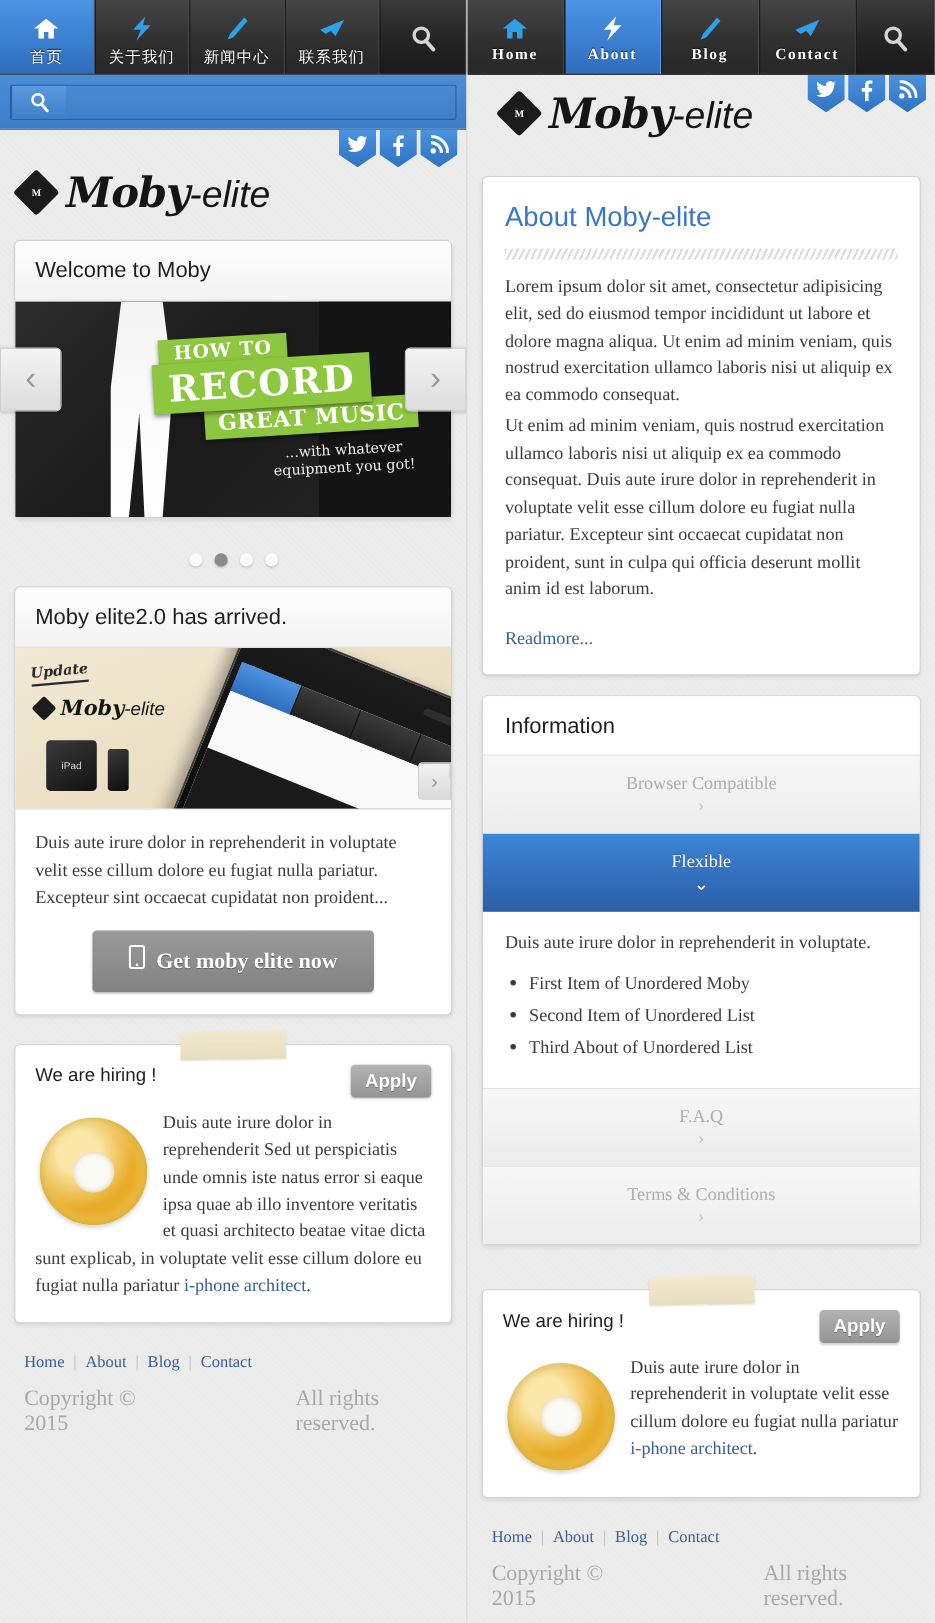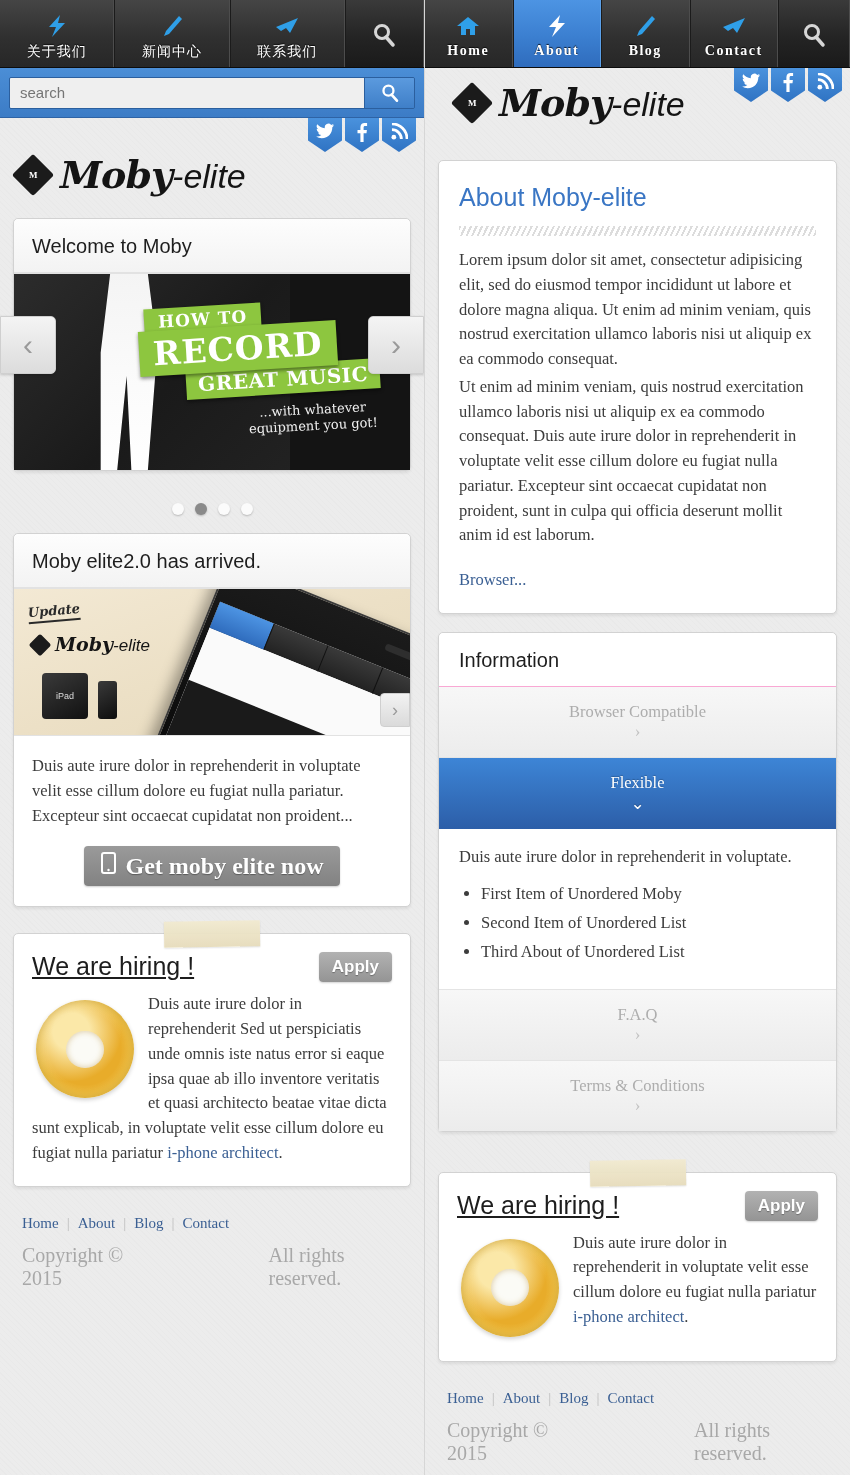--- a/index.html
+++ b/index.html
@@ -216,24 +216,24 @@
     color:#9a9a9a; font-size:18px; cursor:pointer;
   }
 
   
   .serif { font-family: "Liberation Serif", serif; color: #3c3c3c; font-size: 16.5px; line-height: 1.5; }
   .serif p + p { margin-top: 3px; }
   .serif a { color: #3a5f93; }
 
   .cta {
     display: flex; align-items: center; justify-content: center; gap: 10px;
-    margin: 18px auto 2px auto; width: 256px; height: 40px;
+    margin: 18px auto 2px auto; width: 256px; height: 56px;
     background: linear-gradient(180deg,#9a9a9a 0%, #828282 100%);
     border-radius: 4px; cursor: pointer;
-    color: #fff; font-size: 24px; font-weight: bold;
+    color: #fff; font-size: 20px; font-weight: bold;
     text-shadow: 0 1px 1px rgba(0,0,0,.35);
     box-shadow: 0 1px 2px rgba(0,0,0,.2);
   }
 
   
   .about-title { font-size: 25px; color: #3a76c4; padding: 22px 26px 0 20px; }
   .hatch {
     height: 10px; margin: 14px 20px 6px 20px;
     background: repeating-linear-gradient(115deg, #dcdcdc 0 2px, transparent 2px 5px);
   }
@@ -263,21 +263,21 @@
   
   .hiring { position: relative; margin-top: 26px; }
   .tape {
     position:absolute; left:50%; top:-13px; transform: translateX(-50%) rotate(-1deg);
     width: 96px; height: 26px;
     background: linear-gradient(180deg,#f2ead0 0%, #e6dcbb 100%);
     box-shadow: 0 1px 2px rgba(0,0,0,.12);
     opacity: .95;
   }
   .hiring-head { display:flex; align-items:flex-start; justify-content:space-between; padding: 18px 18px 4px 18px; }
-  .hiring-title { font-size: 25px; color: #1d1d1d; text-decoration: underline; }
+  .hiring-title { font-size: 17px; color: #1d1d1d; }
   .apply-btn {
     background: linear-gradient(180deg,#b2b2b2 0%, #949494 100%);
     color:#fff; font-weight:bold; font-size:17px;
     padding: 5px 13px; border-radius:4px; cursor:pointer;
     text-shadow: 0 1px 1px rgba(0,0,0,.3);
     box-shadow: 0 1px 2px rgba(0,0,0,.18);
   }
   .hiring-body { padding: 6px 18px 20px 18px; }
   .donut {
     float:left; width: 98px; height: 98px; margin: 8px 14px 4px 4px;
@@ -302,20 +302,28 @@
   .footlinks .sep { color:#bdbdbd; margin: 0 8px; }
   .footmeta { margin-top: 12px; display:flex; font-family:"Liberation Serif",serif; font-size:20px; color:#a8a8a8;gap:48px; }
   .footmeta .rights { margin-left: 64px; }
 </style>
 </head>
 <body>
 
 <div class="pane left">
 
   <div class="topnav">
+    <div class="navitem active">
+      <span class="navicon">
+        <svg width="24" height="22" viewBox="0 0 24 22">
+            <path d="M12 2 L23 11 L19 11 L19 20 L14 20 L14 14 L10 14 L10 20 L5 20 L5 11 L1 11 Z" fill="#ffffff"></path>
+          </svg>
+      </span>
+      <span class="navlabel">首页</span>
+    </div>
     <div class="navitem">
       <span class="navicon">
         <svg width="22" height="24" viewBox="0 0 22 24">
             <path d="M14 1 L3 13 L10 13 L6 23 L19 9 L12 9 Z" fill="#2f9fe8"></path>
           </svg>
       </span>
       <span class="navlabel">关于我们</span>
     </div>
     <div class="navitem">
       <span class="navicon">
@@ -338,21 +346,20 @@
         <svg width="26" height="26" viewBox="0 0 26 26">
             <circle cx="11" cy="10" r="6.5" fill="none" stroke="#d6d6d6" stroke-width="3"></circle>
             <line x1="15" y1="15" x2="22" y2="23" stroke="#d6d6d6" stroke-width="3.5" stroke-linecap="round"></line>
           </svg>
       </span>
     </div>
   </div>
 
   <div class="searchbar">
     <div class="searchwrap">
-      <input class="searchinput" type="text" placeholder="search" style="">
       <button class="searchbtn">
         <svg width="20" height="20" viewBox="0 0 26 26">
             <circle cx="11" cy="10" r="6.5" fill="none" stroke="#fff" stroke-width="3"></circle>
             <line x1="15" y1="15" x2="22" y2="23" stroke="#fff" stroke-width="3.5" stroke-linecap="round"></line>
           </svg>
       </button>
     </div>
   </div>
 
   <div class="header">
@@ -542,21 +549,21 @@
       </div>
     </div>
   </div>
 
   <div class="widget">
     <div class="about-title">About Moby-elite</div>
     <div class="hatch"></div>
     <div class="about-body serif">
       <p>Lorem ipsum dolor sit amet, consectetur adipisicing elit, sed do eiusmod tempor incididunt ut labore et dolore magna aliqua. Ut enim ad minim veniam, quis nostrud exercitation ullamco laboris nisi ut aliquip ex ea commodo consequat.</p>
       <p>Ut enim ad minim veniam, quis nostrud exercitation ullamco laboris nisi ut aliquip ex ea commodo consequat. Duis aute irure dolor in reprehenderit in voluptate velit esse cillum dolore eu fugiat nulla pariatur. Excepteur sint occaecat cupidatat non proident, sunt in culpa qui officia deserunt mollit anim id est laborum.</p>
-      <p style="margin-top:20px;"><a>Browser...</a></p>
+      <p style="margin-top:20px;"><a>Readmore...</a></p>
     </div>
   </div>
 
   <div class="widget">
     <div class="acc-head">Information</div>
 
     <div class="acc-item">
       <div class="acc-row">
         <span>Browser Compatible</span>
         <span class="chev">›</span>

